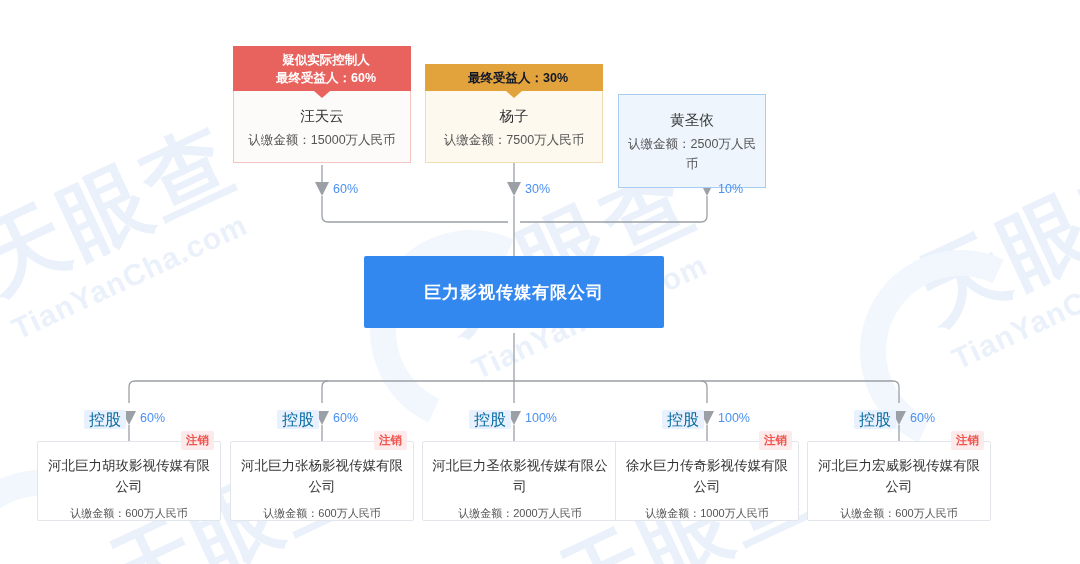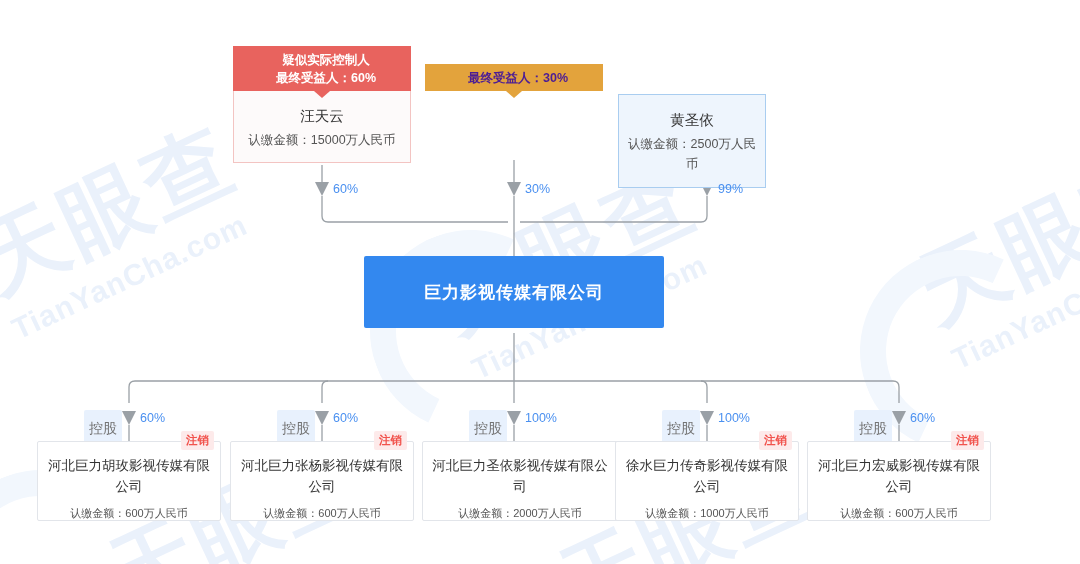--- a/index.html
+++ b/index.html
@@ -102,21 +102,21 @@
     line-height: 20px;
     margin-top: 3px;
   }
 
   
   .theme-red .sh-header { background: #e8635e; color: #ffffff; }
   .theme-red .sh-header .notch { color: #e8635e; }
   .theme-red .sh-body { border: 1px solid #f3c4c2; border-top: none; background: #fdfafa; }
 
   
-  .theme-orange .sh-header { background: #e3a33c; color: #4c1d95; }
+  .theme-orange .sh-header { background: #e3a33c; color: #0f172a; }
   .theme-orange .sh-header .notch { color: #e3a33c; }
   .theme-orange .sh-body { border: 1px solid #f2ddb4; border-top: none; background: #fdf9ef; }
 
   
   .theme-blue .sh-body { border: 1px solid #a9cdf0; background: #eef5fd; }
 
   
   #center-node {
     position: absolute;
     box-sizing: border-box;
@@ -172,25 +172,25 @@
   .pct-label {
     position: absolute;
     font-size: 12.5px;
     color: #4a90f0;
     line-height: 16px;
     white-space: nowrap;
     z-index: 3;
   }
   .rel-badge {
     position: absolute;
-    font-size: 14px;
-    color: #737373;
+    font-size: 16px;
+    color: #0369a1;
     background: #e8f1fd;
     line-height: 17px;
-    padding: 10px 5px;
+    padding: 1px 5px;
     border-radius: 2px;
     white-space: nowrap;
     z-index: 3;
   }
 </style>
 </head>
 <body>
 
 <div id="watermark-layer">
   <div class="wm" style="left:-40px; top:215px;">
@@ -266,32 +266,36 @@
       <div class="sh-name">汪天云</div>
       <div class="sh-amount">认缴金额：15000万人民币</div>
     </div>
   </div>
 
   <div class="sh-card theme-orange" style="left:425px; top:64px; width:178px;">
     <div class="sh-header">
       <div>最终受益人：30%</div>
       <span class="notch"></span>
     </div>
+    <div class="sh-body">
+      <div class="sh-name">杨子</div>
+      <div class="sh-amount">认缴金额：7500万人民币</div>
+    </div>
   </div>
 
   <div class="sh-card theme-blue" style="left:618px; top:94px; width:148px;">
     <div class="sh-body" style="padding:14px 8px 13px 8px;">
       <div class="sh-name">黄圣依</div>
       <div class="sh-amount">认缴金额：2500万人民币</div>
     </div>
   </div>
 
   <div class="pct-label" style="left:333px; top:181px;">60%</div>
   <div class="pct-label" style="left:525px; top:181px;">30%</div>
-  <div class="pct-label" style="left:718px; top:181px;">99%</div>
+  <div class="pct-label" style="left:718px; top:181px;">10%</div>
 
   <div id="center-node" style="left:364px; top:256px; width:300px; height:72px;">
     <span>巨力影视传媒有限公司</span>
   </div>
 
   <div class="rel-badge" style="left:84px; top:410px;">控股</div>
   <div class="pct-label" style="left:140px; top:410px;">60%</div>
 
   <div class="rel-badge" style="left:277px; top:410px;">控股</div>
   <div class="pct-label" style="left:333px; top:410px;">60%</div>

